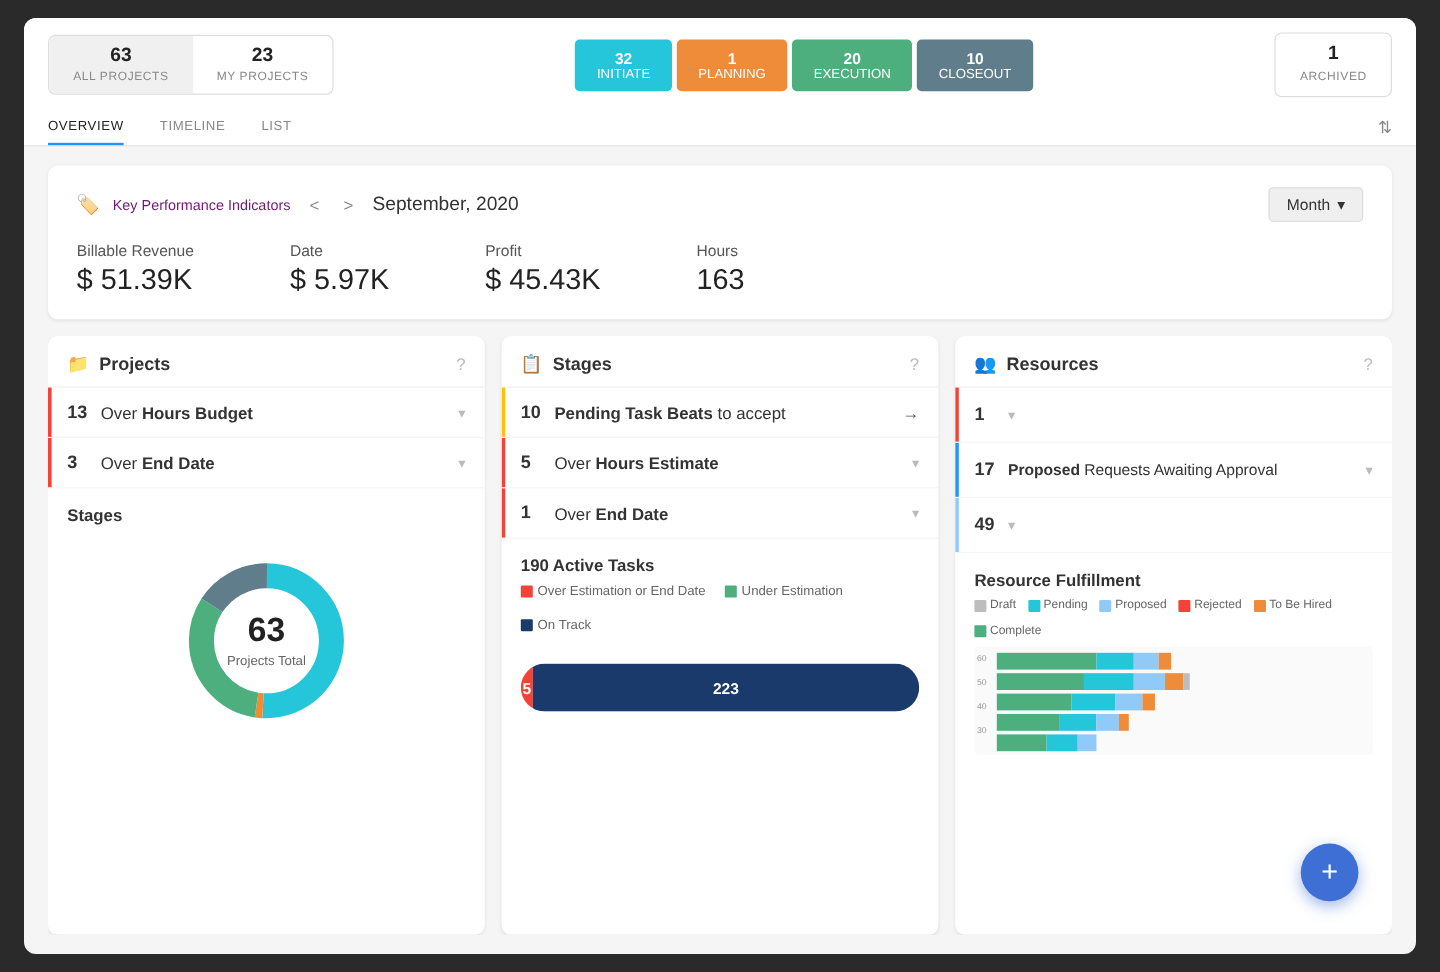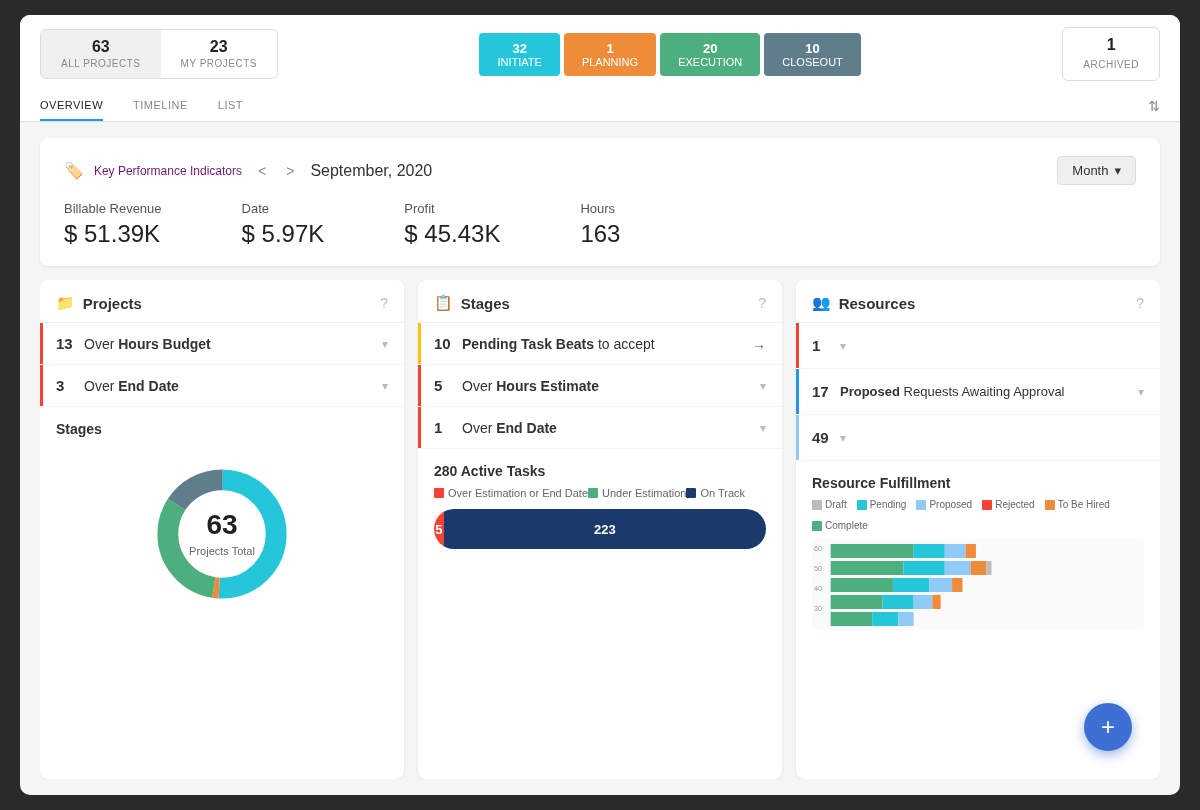--- a/index.html
+++ b/index.html
@@ -335,23 +335,23 @@
       padding: 14px 16px 8px;
     }
     .active-tasks-title {
       font-size: 14px;
       font-weight: 600;
       color: #333;
       margin-bottom: 8px;
     }
     .legend {
       display: flex;
-      gap: 0;
+      gap: 16px;
       flex-wrap: wrap;
-      margin-bottom: 10px;
+      margin-bottom: 26px;
       align-items: center;
     }
     .legend-item {
       display: flex;
       align-items: center;
       gap: 4px;
       font-size: 11px;
       color: #666;
     }
     .legend-dot {
@@ -625,21 +625,21 @@
           <span class="desc">Over <strong>Hours Estimate</strong></span>
           <span class="expand-icon">▾</span>
         </div>
         <div class="panel-item red">
           <span class="num">1</span>
           <span class="desc">Over <strong>End Date</strong></span>
           <span class="expand-icon">▾</span>
         </div>
 
         <div class="active-tasks-section">
-          <div class="active-tasks-title">280 Active Tasks</div>
+          <div class="active-tasks-title">190 Active Tasks</div>
           <div class="legend">
             <div class="legend-item">
               <div class="legend-dot" style="background:#f44336;"></div>
               <span>Over Estimation or End Date</span>
             </div>
             <div class="legend-item">
               <div class="legend-dot" style="background:#4caf7d;"></div>
               <span>Under Estimation</span>
             </div>
             <div class="legend-item">

